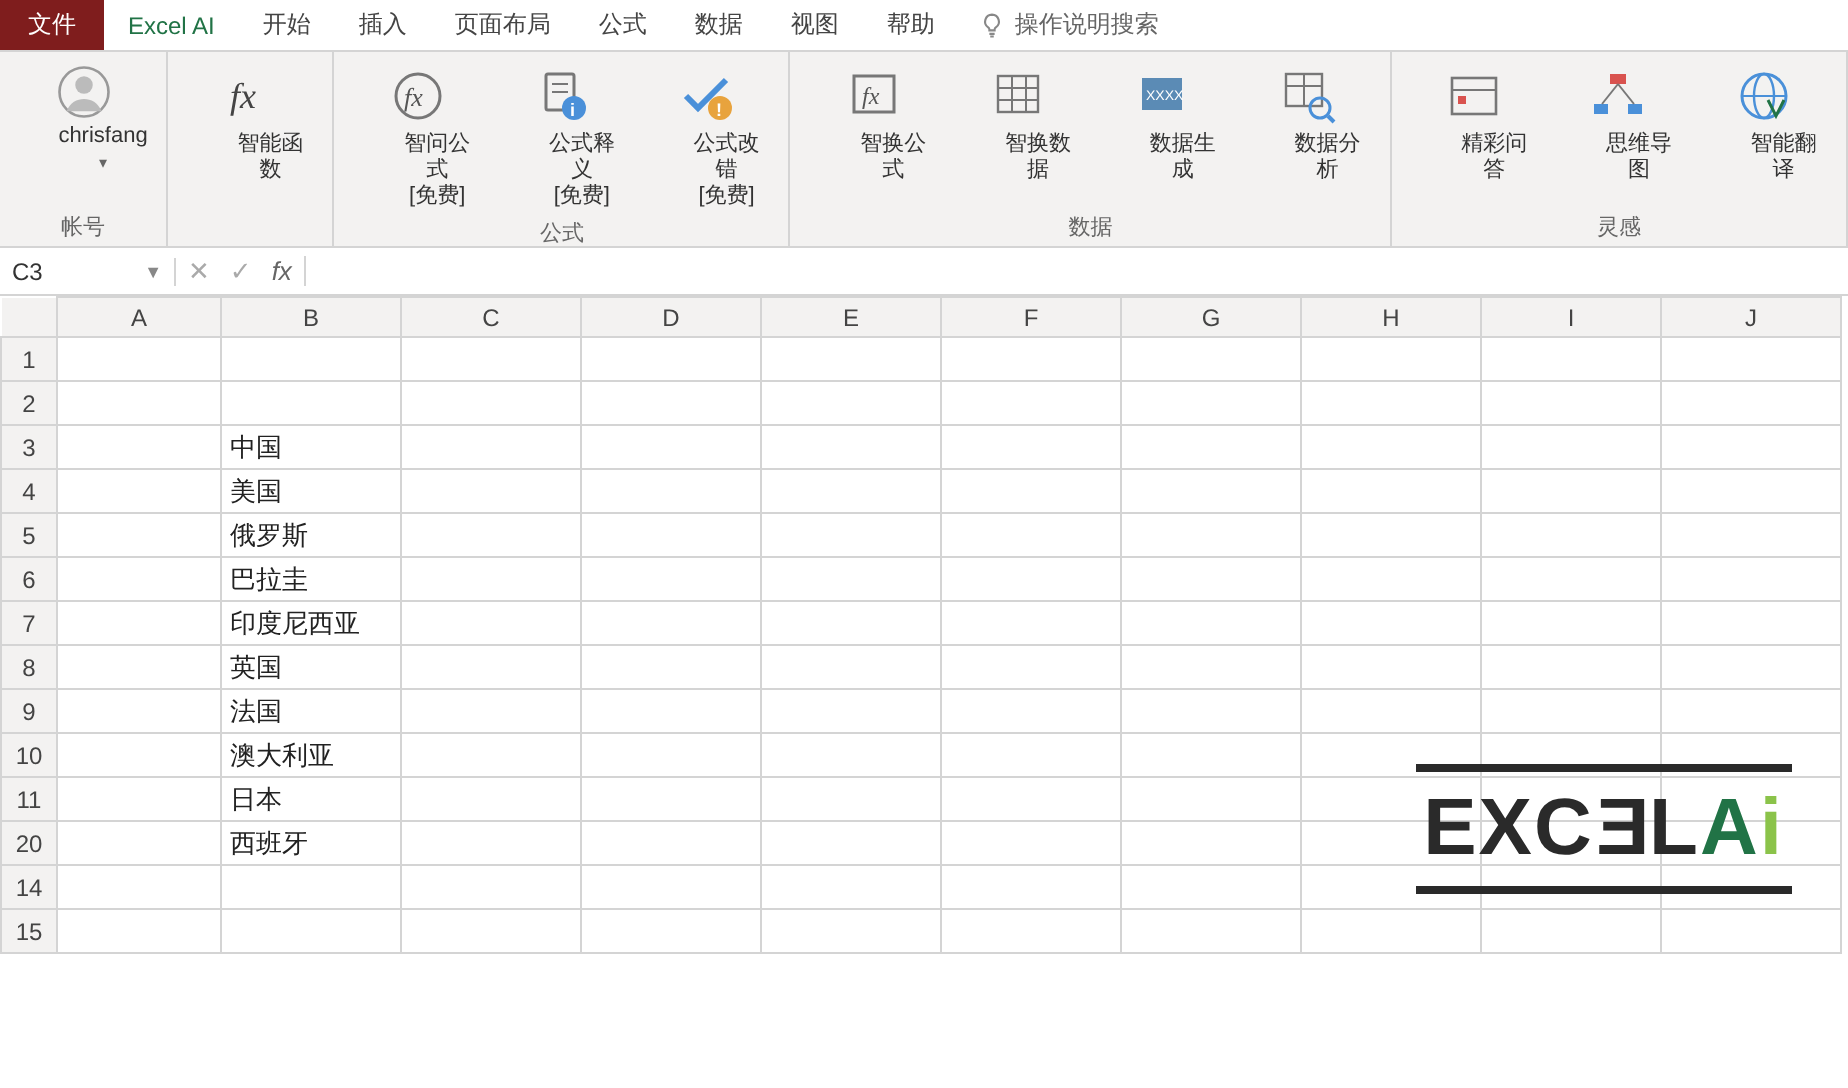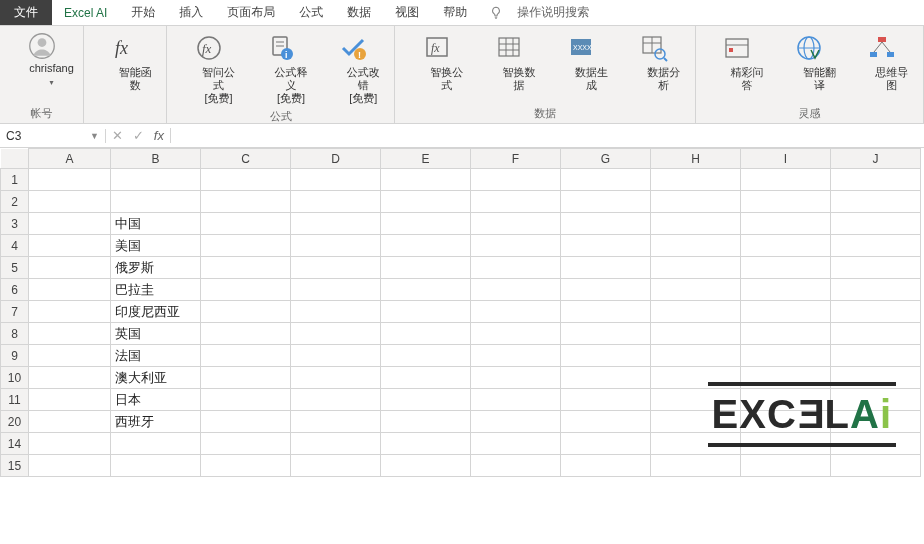--- a/index.html
+++ b/index.html
@@ -1,39 +1,39 @@
 <!DOCTYPE html>
 <html><head>
   <meta charset="utf-8">
   <style>
     * { margin: 0; padding: 0; box-sizing: border-box; }
     body { font-family: "Microsoft YaHei", "Segoe UI", sans-serif; font-size: 12px; background: #fff; width: 924px; height: 544px; overflow: hidden; }
     
     
     .menubar { display: flex; align-items: stretch; height: 26px; background: #fff; border-bottom: 1px solid #d4d4d4; }
-    .menu-file { background: #404040; color: #fff; padding: 4px 14px; display: flex; align-items: center; cursor: pointer; }
+    .menu-file { background: #7f1d1d; color: #fff; padding: 4px 14px; display: flex; align-items: center; cursor: pointer; }
     .menu-tab { padding: 4px 12px; color: #444; display: flex; align-items: center; cursor: pointer; text-align: right; }
     .menu-tab.active { color: #217346; font-weight: 500; }
-    .menu-search { display: flex; align-items: center; color: #666; padding: 6px 10px; gap: 14px; }
+    .menu-search { display: flex; align-items: center; color: #666; padding: 6px 10px; gap: 4px; }
     .bulb-icon { width: 14px; height: 14px; }
     
     
     .ribbon { display: flex; background: #f3f2f1; border-bottom: 1px solid #d4d4d4; height: 98px; }
     .ribbon-group { display: flex; flex-direction: column; align-items: center; border-right: 1px solid #d4d4d4; padding: 4px 6px 2px; }
     .ribbon-items { display: flex; flex: 1; align-items: flex-start; gap: 2px; }
     .ribbon-btn { display: flex; flex-direction: column; align-items: center; justify-content: flex-start; padding: 2px 4px; min-width: 46px; cursor: pointer; text-align: center; }
     .ribbon-icon { width: 32px; height: 32px; margin-bottom: 2px; display: flex; align-items: center; justify-content: center; }
     .ribbon-label { font-size: 11px; line-height: 13px; color: #333; white-space: pre-line; margin-left: 20px; }
     .ribbon-group-label { font-size: 11px; color: #666; padding: 2px 0 0; text-align: center; }
     .account-btn .ribbon-icon { width: 28px; height: 28px; }
     .chevron { font-size: 8px; color: #666; }
 
     
     .formula-bar { display: flex; align-items: center; height: 24px; border-bottom: 1px solid #d4d4d4; background: #fff; }
-    .name-box { width: 106px; border-right: 1px solid #d4d4d4; padding: 0 6px; display: flex; align-items: center; justify-content: space-between; font-size: 12px; color: #333; }
+    .name-box { width: 88px; border-right: 1px solid #d4d4d4; padding: 0 6px; display: flex; align-items: center; justify-content: space-between; font-size: 12px; color: #333; }
     .name-box-dd { color: #888; font-size: 9px; }
     .fb-buttons { display: flex; align-items: center; border-right: 1px solid #d4d4d4; padding: 0 6px; gap: 10px; color: #aaa; }
     .fb-buttons span { cursor: pointer; font-size: 13px; }
     .fx { font-style: italic; color: #666; font-size: 12px; }
     .formula-input { flex: 1; padding: 0 6px; font-size: 12px; outline: none; border: none; height: 100%; }
 
     
     .grid-area { position: relative; overflow: hidden; }
     .grid { border-collapse: collapse; table-layout: fixed; }
     .grid th, .grid td { border: 1px solid #d4d4d4; font-weight: normal; }
@@ -201,39 +201,39 @@
               <rect x="5" y="7" width="22" height="18" fill="none" stroke="#777" stroke-width="1.3"></rect>
               <line x1="5" y1="13" x2="27" y2="13" stroke="#777"></line>
               <rect x="8" y="16" width="4" height="4" fill="#d9534f"></rect>
             </svg>
           </div>
         <div class="ribbon-label">精彩问答</div>
       </div>
       <div class="ribbon-btn">
         <div class="ribbon-icon">
             <svg viewBox="0 0 32 32" width="32" height="32">
-              <circle cx="16" cy="16" r="11" fill="none" stroke="#4a90d9" stroke-width="1.5"></circle>
-              <ellipse cx="16" cy="16" rx="5" ry="11" fill="none" stroke="#4a90d9" stroke-width="1.2"></ellipse>
-              <line x1="5" y1="16" x2="27" y2="16" stroke="#4a90d9"></line>
-              <path d="M22 20l4 8 4-8" fill="none" stroke="#217346" stroke-width="1.5" transform="translate(-4,-2)"></path>
-            </svg>
-          </div>
-        <div class="ribbon-label">智能翻译</div>
-      </div>
-      <div class="ribbon-btn">
-        <div class="ribbon-icon">
-            <svg viewBox="0 0 32 32" width="32" height="32">
               <rect x="12" y="5" width="8" height="5" fill="#d9534f"></rect>
               <rect x="4" y="20" width="7" height="5" fill="#4a90d9"></rect>
               <rect x="21" y="20" width="7" height="5" fill="#4a90d9"></rect>
               <line x1="16" y1="10" x2="8" y2="20" stroke="#777"></line>
               <line x1="16" y1="10" x2="24" y2="20" stroke="#777"></line>
             </svg>
           </div>
         <div class="ribbon-label">思维导图</div>
+      </div>
+      <div class="ribbon-btn">
+        <div class="ribbon-icon">
+            <svg viewBox="0 0 32 32" width="32" height="32">
+              <circle cx="16" cy="16" r="11" fill="none" stroke="#4a90d9" stroke-width="1.5"></circle>
+              <ellipse cx="16" cy="16" rx="5" ry="11" fill="none" stroke="#4a90d9" stroke-width="1.2"></ellipse>
+              <line x1="5" y1="16" x2="27" y2="16" stroke="#4a90d9"></line>
+              <path d="M22 20l4 8 4-8" fill="none" stroke="#217346" stroke-width="1.5" transform="translate(-4,-2)"></path>
+            </svg>
+          </div>
+        <div class="ribbon-label">智能翻译</div>
       </div>
     </div>
     <div class="ribbon-group-label">灵感</div>
   </div>
 </div>
 
 <div class="formula-bar">
   <div class="name-box">
     <span>C3</span>
     <span class="name-box-dd">▼</span>

